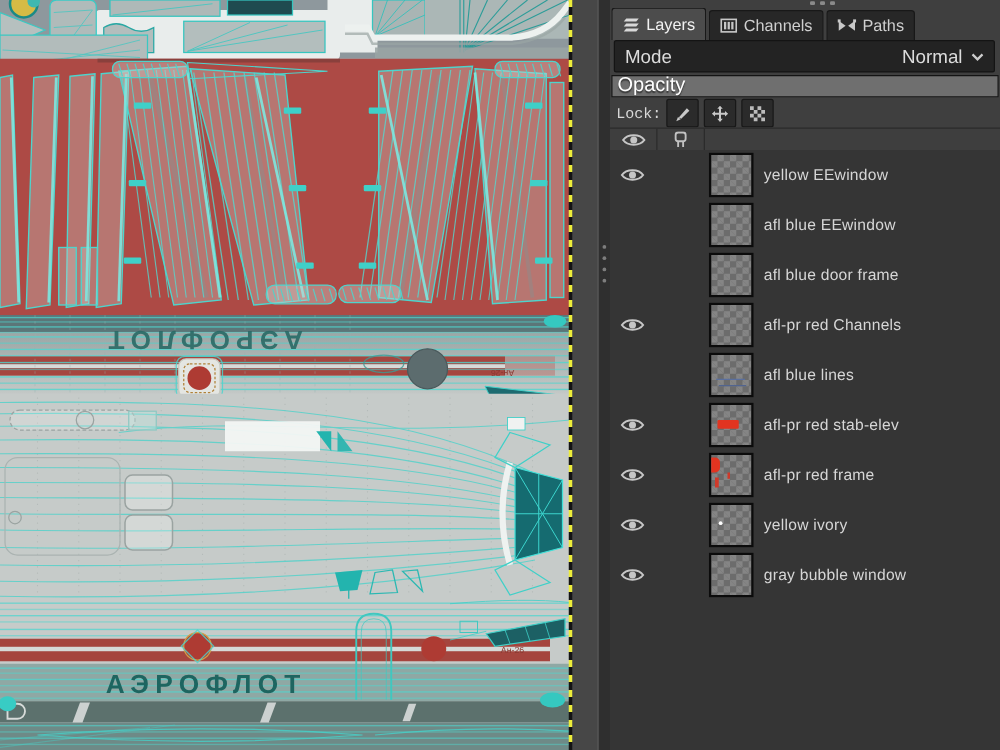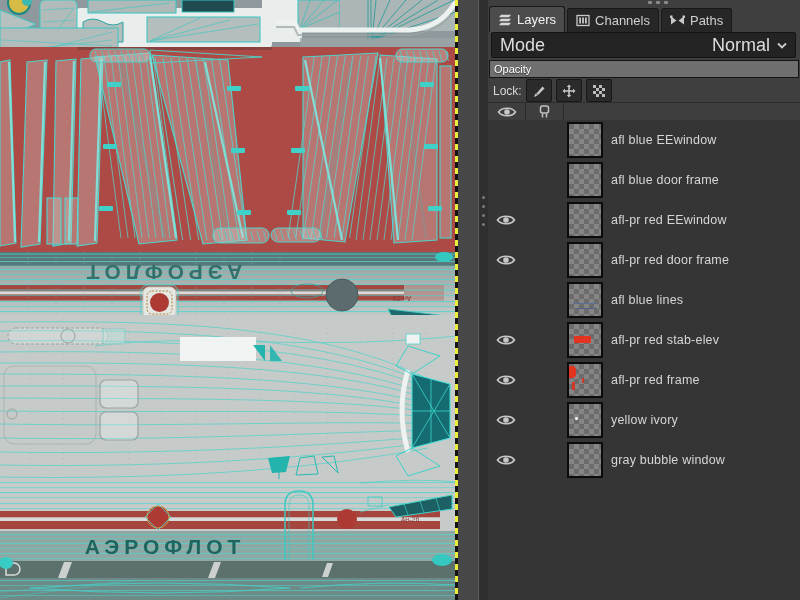--- a/index.html
+++ b/index.html
@@ -25,31 +25,31 @@
 
   .tabbar{position:absolute;top:6px;left:1px;display:flex;align-items:flex-end;gap:2px;}
   .tab{display:flex;align-items:center;gap:5px;padding:0 8px;height:23px;
     background:#272727;border:1px solid #181818;border-bottom:none;
     color:#cfcfcf;font-size:13px;border-radius:3px 3px 0 0;cursor:default;}
   .tab.active{background:#4c4c4c;color:#f2f2f2;height:25px;}
   .tab svg{flex:0 0 auto;}
 
   .mode-row{position:absolute;top:32px;left:3px;right:4px;height:24px;
     background:#232323;border:1px solid #141414;border-radius:2px;
-    display:flex;align-items:center;padding:0 8px;color:#dcdcdc;font-size:18px;}
+    display:flex;align-items:center;padding:0 8px;color:#dcdcdc;font-size:15px;}
   .mode-row .sp{flex:1;}
   .mode-row .val{margin-right:7px;}
 
   .opacity-bar{position:absolute;top:60px;left:1px;right:1px;height:16px;
-    background:#6f6f6f;border:1px solid #141414;color:#ffffff;font-size:11px;
+    background:#6f6f6f;border:1px solid #141414;color:#ffffff;font-size:16px;
     line-height:16px;padding-left:4px;text-shadow:0 1px 1px #333333;}
 
   .lock-row{position:absolute;top:79px;left:5px;display:flex;align-items:center;gap:4px;
     color:#d8d8d8;font-size:12px;}
-  .lock-row .lbl{margin-right:0;}
+  .lock-row .lbl{margin-right:0;font-family:Liberation Mono, monospace;}
   .lock-btn{width:24px;height:21px;background:#2b2b2b;border:1px solid #181818;border-radius:2px;
     display:flex;align-items:center;justify-content:center;}
 
   .list-header{position:absolute;top:102px;left:0;right:0;height:17px;background:#3e3e3e;
     border-top:1px solid #2b2b2b;border-bottom:1px solid #2b2b2b;display:flex;}
   .hdr-cell{width:37px;height:100%;display:flex;align-items:center;justify-content:center;
     border-right:1px solid #2b2b2b;}
 
   .layer-list{position:absolute;top:120px;left:0;right:0;bottom:0;background:#353535;overflow:hidden;}
   .layer-row{height:40px;display:flex;align-items:center;}
@@ -520,20 +520,30 @@
     <div class="hdr-cell">
       <svg width="17" height="14" viewBox="0 0 17 14">
           <use href="#i-link"></use>
         </svg>
     </div>
   </div>
 
   <div class="layer-list">
 
     <div class="layer-row">
+      <span class="eye-cell">
+        <svg width="20" height="14" viewBox="0 0 20 14">
+            <use href="#i-eye"></use>
+          </svg>
+        </span>
+      <span class="chain-cell"></span>
+      <span class="thumb"></span>
+      <span class="layer-name">yellow EEwindow</span>
+    </div>
+    <div class="layer-row">
       <span class="eye-cell" style="visibility: hidden;">
         <svg width="20" height="14" viewBox="0 0 20 14">
             <use href="#i-eye"></use>
           </svg>
         </span>
       <span class="chain-cell"></span>
       <span class="thumb"></span>
       <span class="layer-name">afl blue EEwindow</span>
     </div>
     <div class="layer-row">
@@ -547,31 +557,21 @@
       <span class="layer-name">afl blue door frame</span>
     </div>
     <div class="layer-row">
       <span class="eye-cell">
         <svg width="20" height="14" viewBox="0 0 20 14">
             <use href="#i-eye"></use>
           </svg>
         </span>
       <span class="chain-cell"></span>
       <span class="thumb"></span>
-      <span class="layer-name">afl-pr red EEwindow</span>
-    </div>
-    <div class="layer-row">
-      <span class="eye-cell">
-        <svg width="20" height="14" viewBox="0 0 20 14">
-            <use href="#i-eye"></use>
-          </svg>
-        </span>
-      <span class="chain-cell"></span>
-      <span class="thumb"></span>
-      <span class="layer-name">afl-pr red door frame</span>
+      <span class="layer-name">afl-pr red Channels</span>
     </div>
     <div class="layer-row">
       <span class="eye-cell" style="visibility: hidden;">
         <svg width="20" height="14" viewBox="0 0 20 14">
             <use href="#i-eye"></use>
           </svg>
         </span>
       <span class="chain-cell"></span>
       <span class="thumb t-bluelines">
           <i class="l1"></i>

